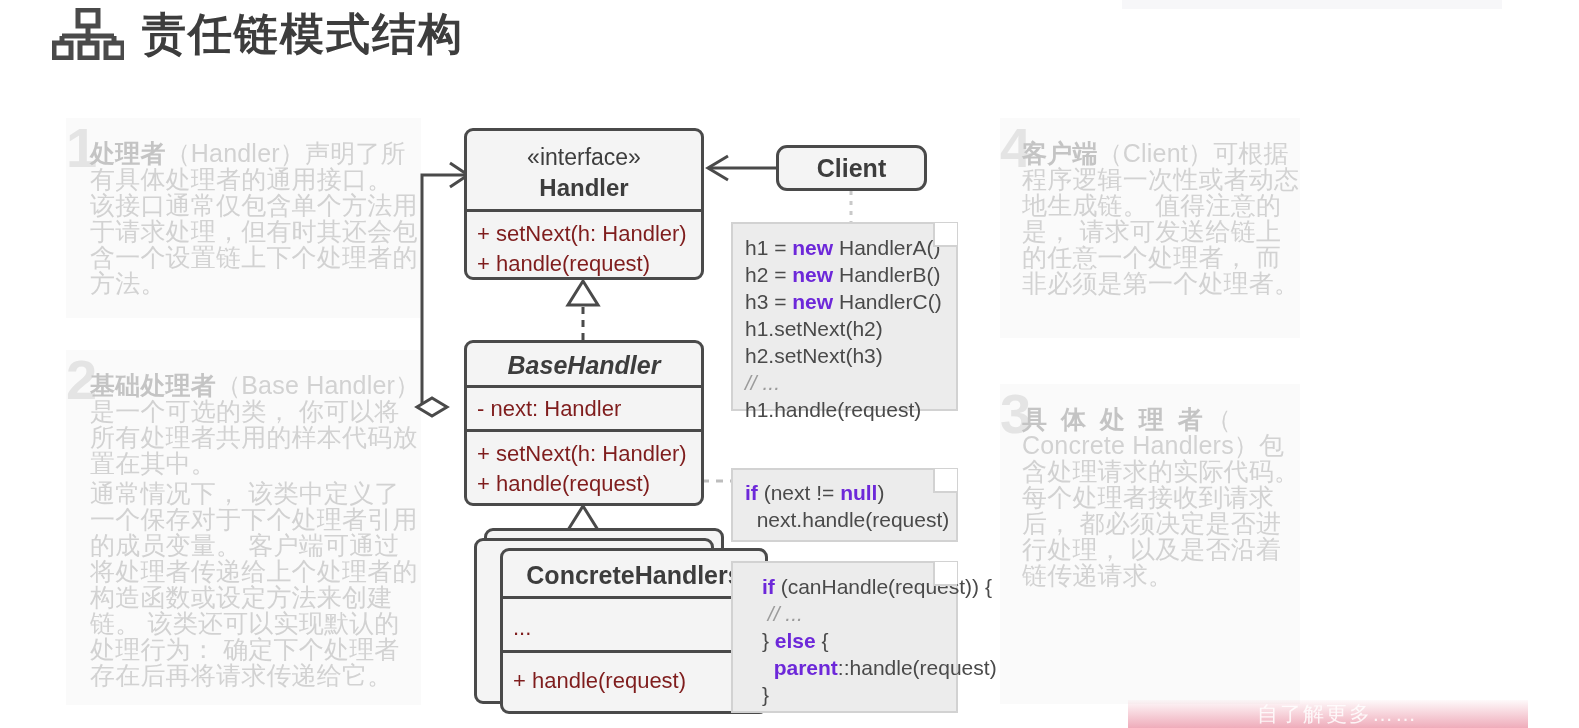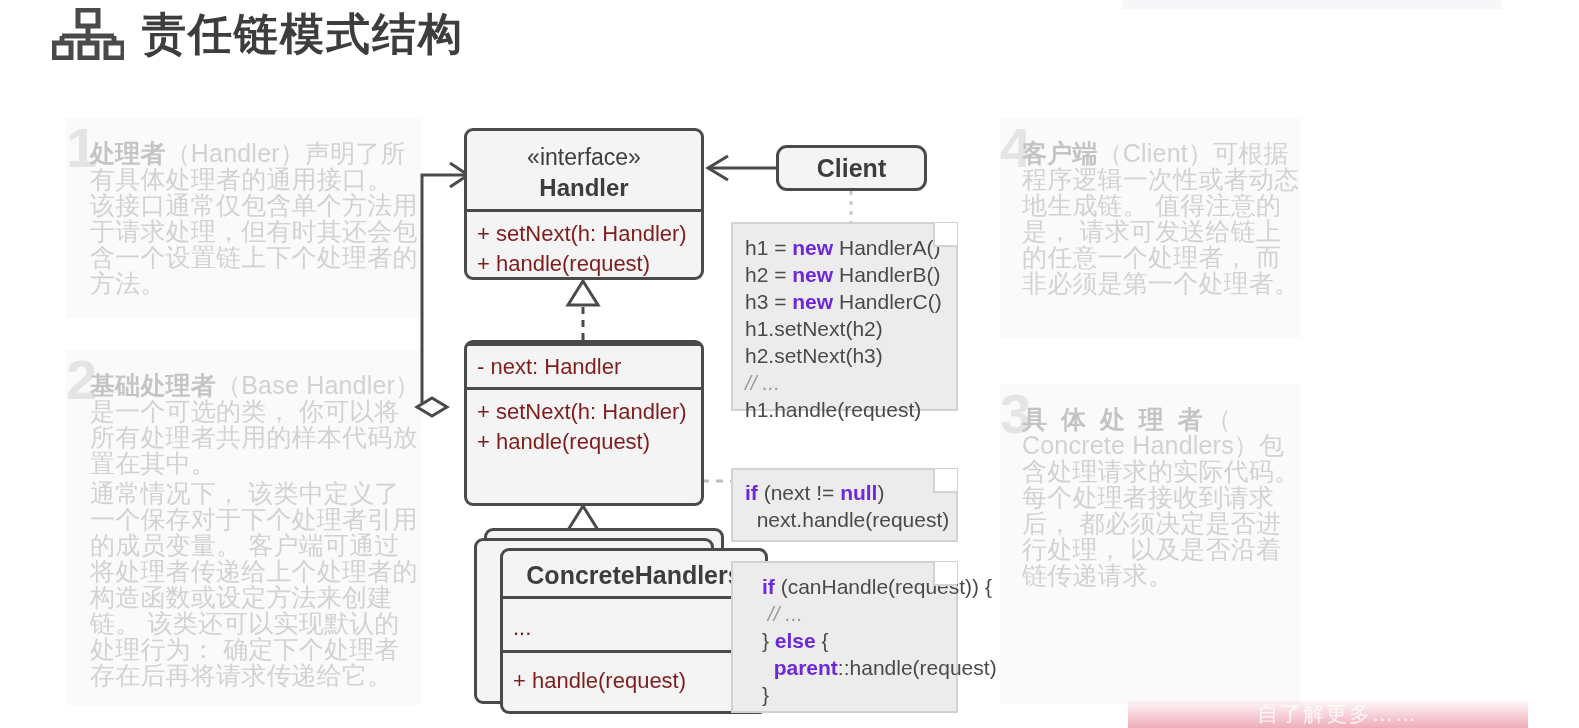--- a/index.html
+++ b/index.html
@@ -169,20 +169,23 @@
     <div class="code">h1 = <b>new</b> HandlerA()
 h2 = <b>new</b> HandlerB()
 h3 = <b>new</b> HandlerC()
 h1.setNext(h2)
 h2.setNext(h3)
 <i>// ...</i>
 h1.handle(request)</div>
   </div>
 
   <div class="uml" style="left:464px;top:340px;width:240px;height:166px;">
+    <div class="sec" style="height:42px;padding-top:6px;">
+      <div class="ttl" style="font-size:25px;font-weight:bold;font-style:italic;line-height:32px;">BaseHandler</div>
+    </div>
     <div class="div"></div>
     <div class="sec" style="height:41px;padding-top:6px;">
       <div class="mono-line">- next: Handler</div>
     </div>
     <div class="div"></div>
     <div class="sec" style="padding-top:7px;">
       <div class="mono-line">+ setNext(h: Handler)</div>
       <div class="mono-line">+ handle(request)</div>
     </div>
   </div>

